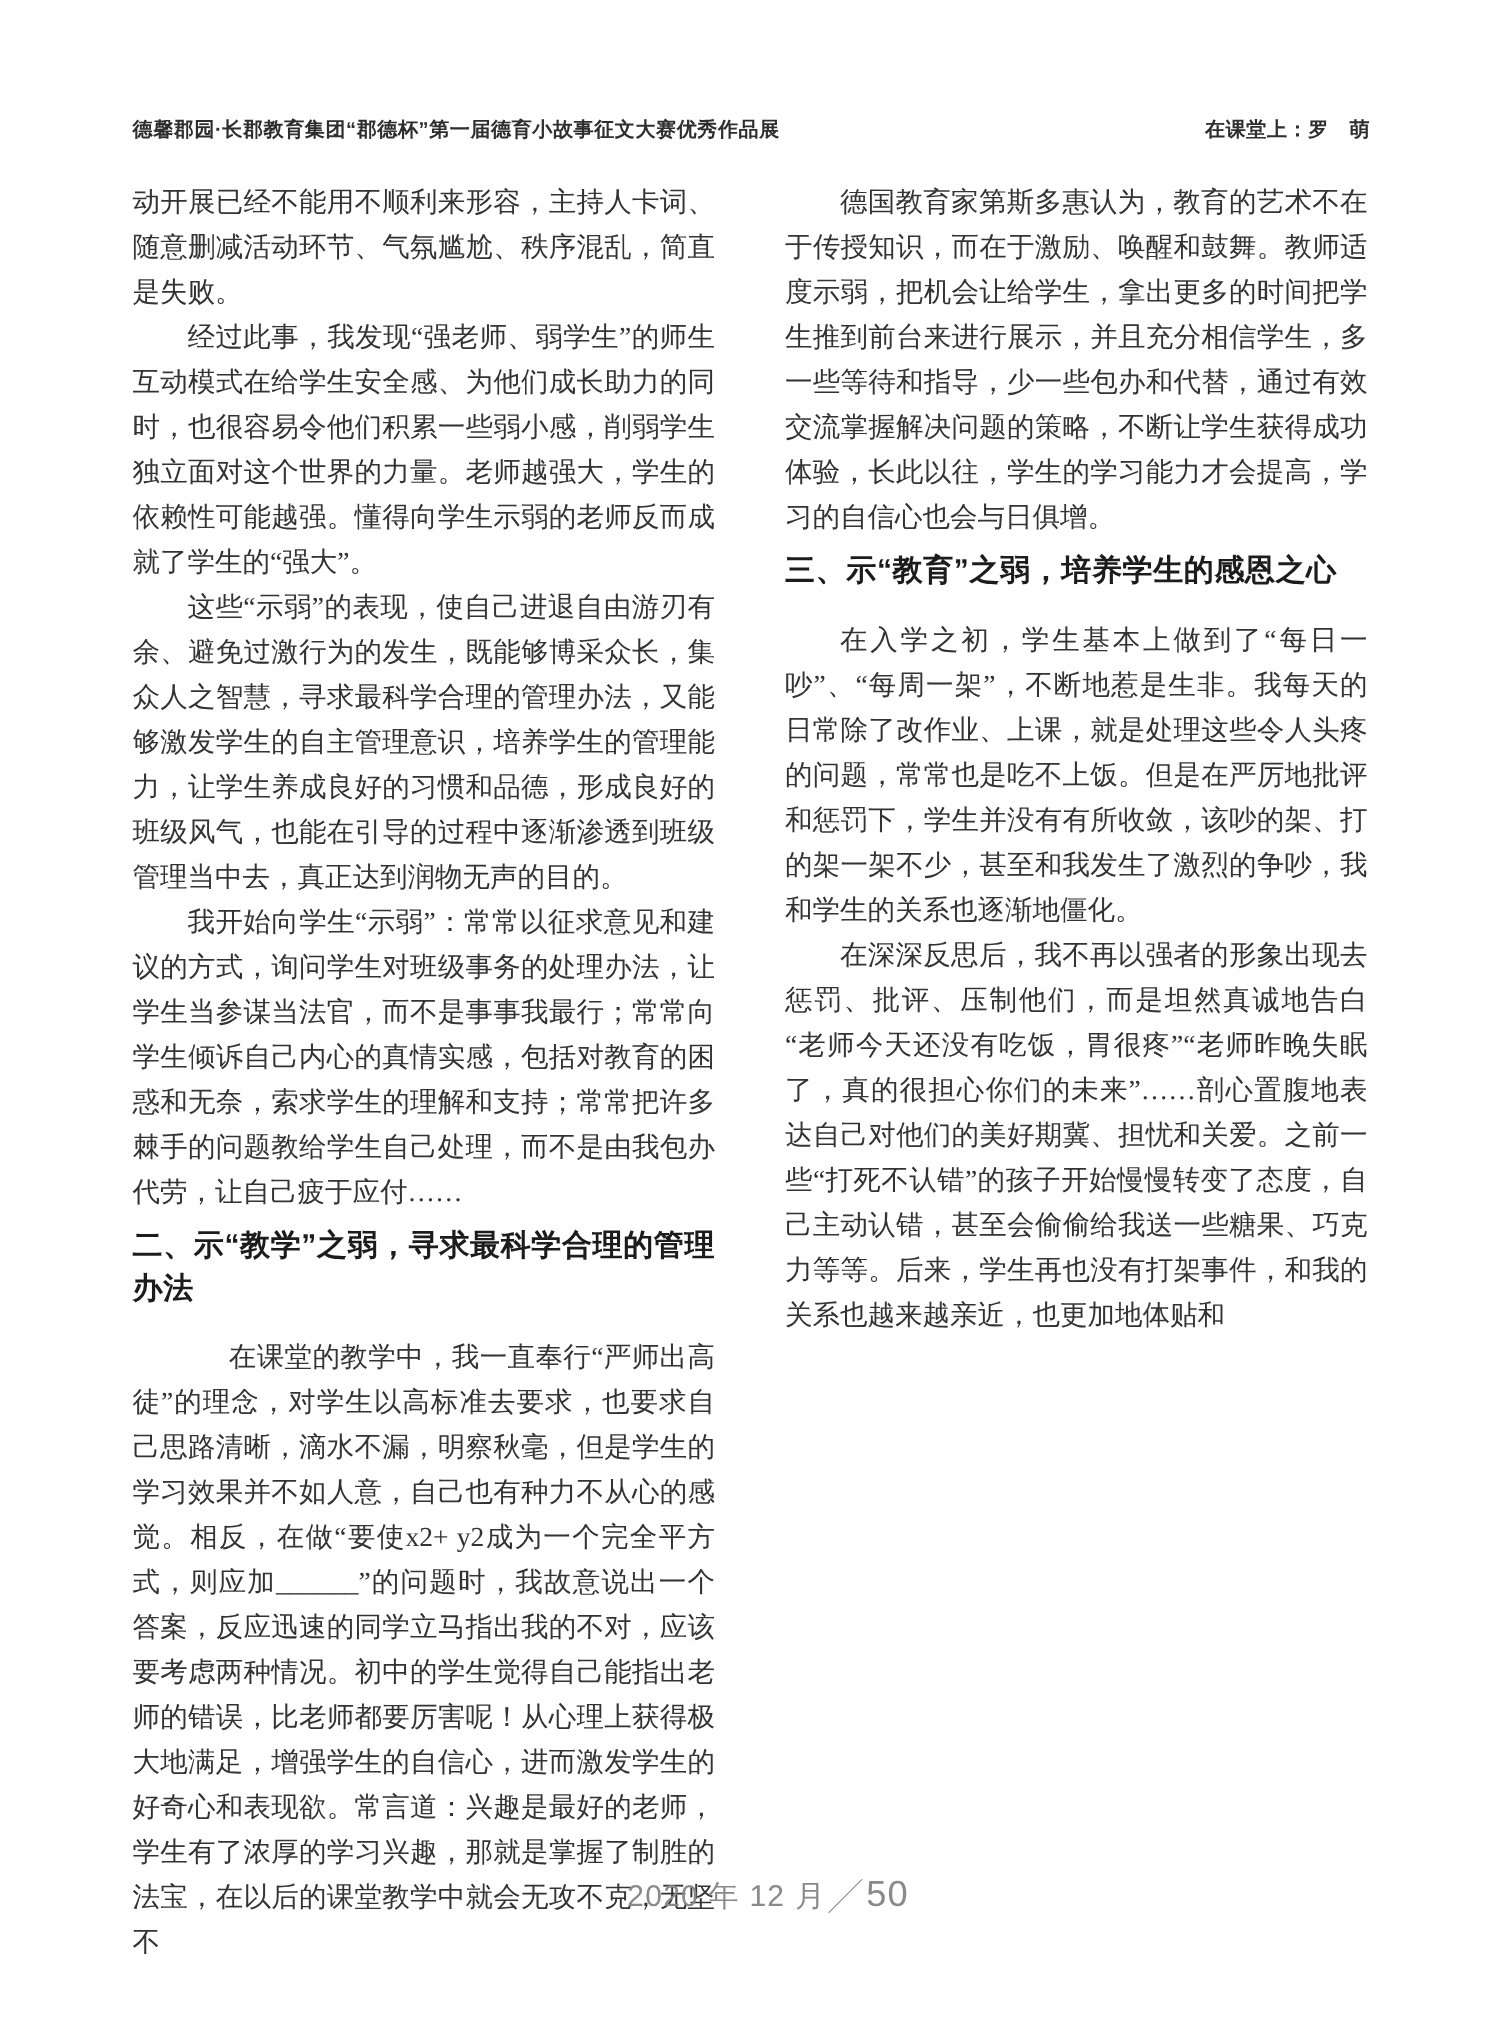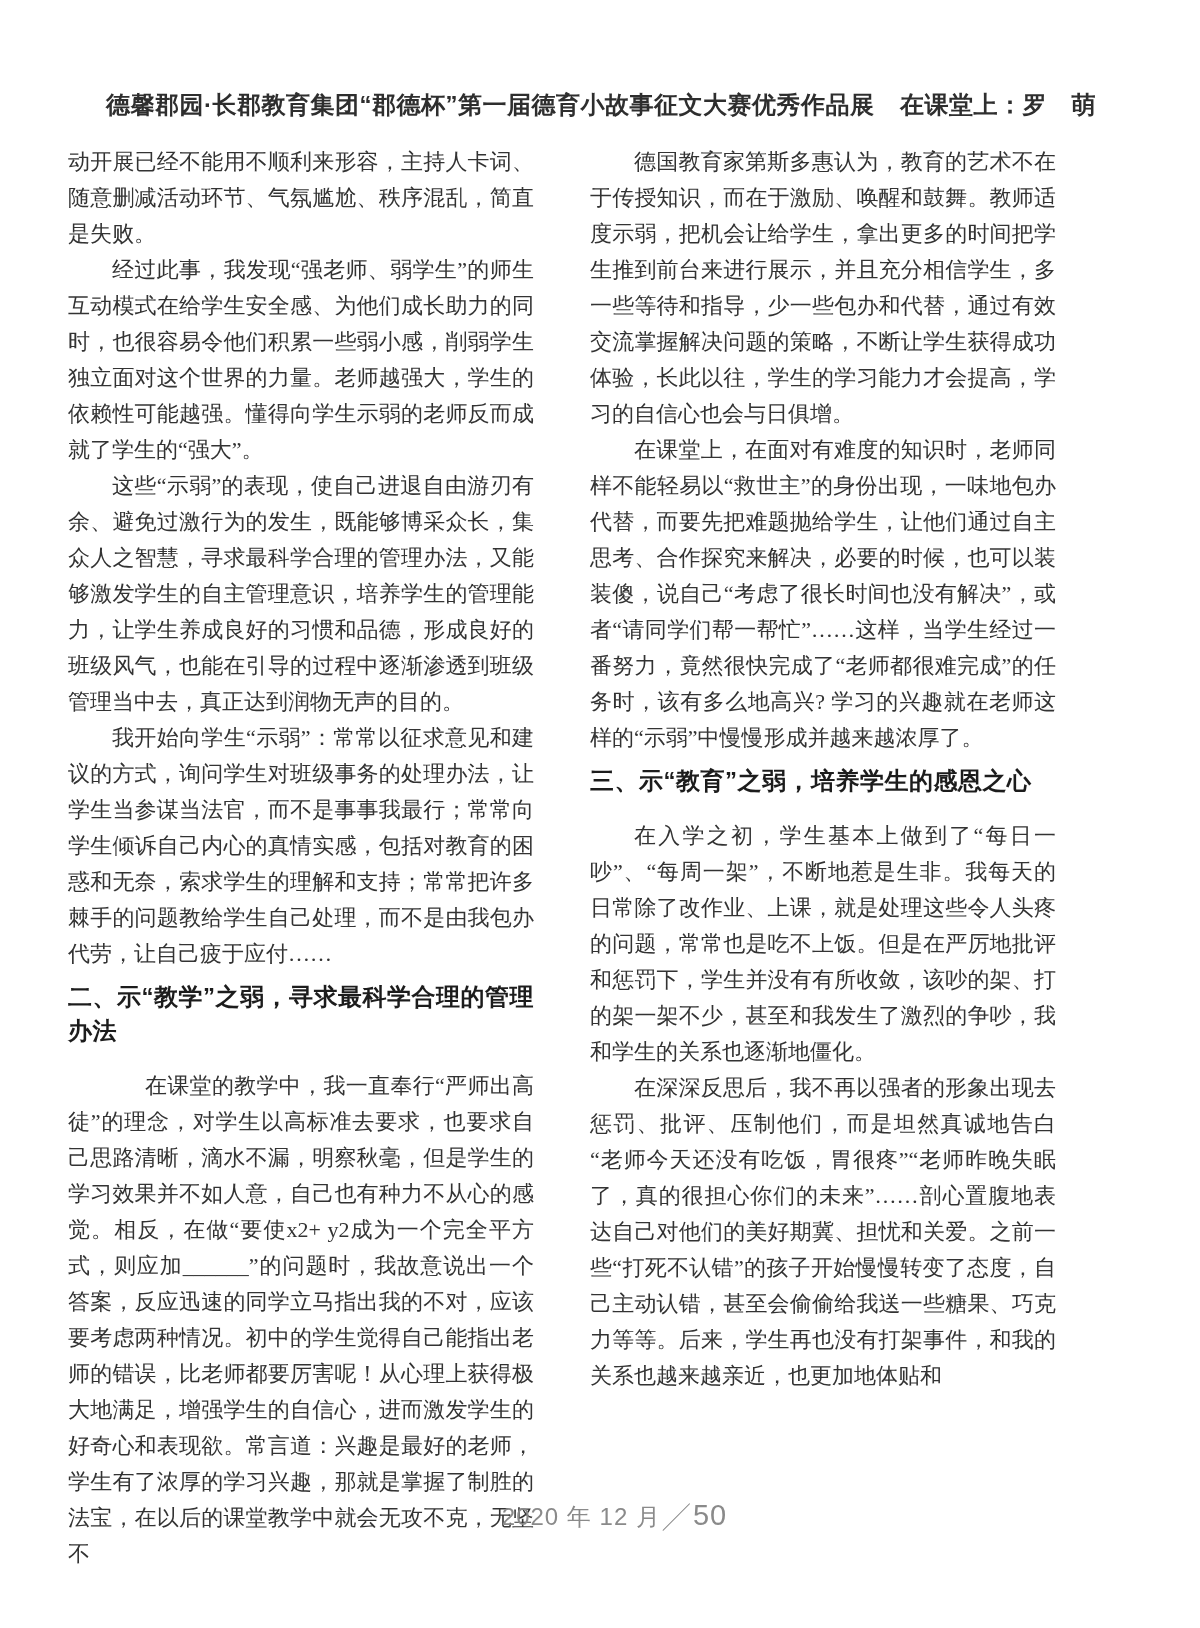--- a/index.html
+++ b/index.html
@@ -13,29 +13,29 @@
     font-family: "Liberation Serif", serif;
     color: #333333;
   }
   .header {
     display: flex;
     justify-content: space-between;
     align-items: flex-end;
     padding: 94px 104px 0 106px;
     font-family: "Liberation Sans", sans-serif;
     font-weight: 700;
-    font-size: 24px;
+    font-size: 16px;
     line-height: 22px;
     color: #2e2e2e;
     letter-spacing: 0.5px;
   }
   .columns {
     display: flex;
     gap: 56px;
-    padding: 28px 106px 0 68px;
+    padding: 28px 106px 0 106px;
   }
   .col {
     width: 466px;
     font-size: 22px;
     line-height: 36px;
     text-align: justify;
     text-justify: inter-character;
     color: #333333;
   }
   .col p.para {
@@ -83,21 +83,20 @@
     <div class="col">
         <p class="para no-indent">动开展已经不能用不顺利来形容，主持人卡词、随意删减活动环节、气氛尴尬、秩序混乱，简直是失败。</p>
         <p class="para">经过此事，我发现“强老师、弱学生”的师生互动模式在给学生安全感、为他们成长助力的同时，也很容易令他们积累一些弱小感，削弱学生独立面对这个世界的力量。老师越强大，学生的依赖性可能越强。懂得向学生示弱的老师反而成就了学生的“强大”。</p>
         <p class="para">这些“示弱”的表现，使自己进退自由游刃有余、避免过激行为的发生，既能够博采众长，集众人之智慧，寻求最科学合理的管理办法，又能够激发学生的自主管理意识，培养学生的管理能力，让学生养成良好的习惯和品德，形成良好的班级风气，也能在引导的过程中逐渐渗透到班级管理当中去，真正达到润物无声的目的。</p>
         <p class="para">我开始向学生“示弱”：常常以征求意见和建议的方式，询问学生对班级事务的处理办法，让学生当参谋当法官，而不是事事我最行；常常向学生倾诉自己内心的真情实感，包括对教育的困惑和无奈，索求学生的理解和支持；常常把许多棘手的问题教给学生自己处理，而不是由我包办代劳，让自己疲于应付……</p>
         <div class="section-heading">二、示“教学”之弱，寻求最科学合理的管理办法</div>
         <p class="para large-indent">在课堂的教学中，我一直奉行“严师出高徒”的理念，对学生以高标准去要求，也要求自己思路清晰，滴水不漏，明察秋毫，但是学生的学习效果并不如人意，自己也有种力不从心的感觉。相反，在做“要使x2+ y2成为一个完全平方式，则应加______”的问题时，我故意说出一个答案，反应迅速的同学立马指出我的不对，应该要考虑两种情况。初中的学生觉得自己能指出老师的错误，比老师都要厉害呢！从心理上获得极大地满足，增强学生的自信心，进而激发学生的好奇心和表现欲。常言道：兴趣是最好的老师，学生有了浓厚的学习兴趣，那就是掌握了制胜的法宝，在以后的课堂教学中就会无攻不克，无坚不</p>
       </div>
     <div class="col">
         <p class="para">德国教育家第斯多惠认为，教育的艺术不在于传授知识，而在于激励、唤醒和鼓舞。教师适度示弱，把机会让给学生，拿出更多的时间把学生推到前台来进行展示，并且充分相信学生，多一些等待和指导，少一些包办和代替，通过有效交流掌握解决问题的策略，不断让学生获得成功体验，长此以往，学生的学习能力才会提高，学习的自信心也会与日俱增。</p>
-        <p class="para">在课堂上，在面对有难度的知识时，老师同样不能轻易以“救世主”的身份出现，一味地包办代替，而要先把难题抛给学生，让他们通过自主思考、合作探究来解决，必要的时候，也可以装装傻，说自己“考虑了很长时间也没有解决”，或者“请同学们帮一帮忙”……这样，当学生经过一番努力，竟然很快完成了“老师都很难完成”的任务时，该有多么地高兴? 学习的兴趣就在老师这样的“示弱”中慢慢形成并越来越浓厚了。</p>
         <div class="section-heading">三、示“教育”之弱，培养学生的感恩之心</div>
         <p class="para">在入学之初，学生基本上做到了“每日一吵”、“每周一架”，不断地惹是生非。我每天的日常除了改作业、上课，就是处理这些令人头疼的问题，常常也是吃不上饭。但是在严厉地批评和惩罚下，学生并没有有所收敛，该吵的架、打的架一架不少，甚至和我发生了激烈的争吵，我和学生的关系也逐渐地僵化。</p>
         <p class="para">在深深反思后，我不再以强者的形象出现去惩罚、批评、压制他们，而是坦然真诚地告白“老师今天还没有吃饭，胃很疼”“老师昨晚失眠了，真的很担心你们的未来”……剖心置腹地表达自己对他们的美好期冀、担忧和关爱。之前一些“打死不认错”的孩子开始慢慢转变了态度，自己主动认错，甚至会偷偷给我送一些糖果、巧克力等等。后来，学生再也没有打架事件，和我的关系也越来越亲近，也更加地体贴和</p>
       </div>
   </div>
 
   <div class="footer">
     <span>2020 年 12 月</span><span class="sep">╱</span><span class="pageno">50</span>
   </div>
 

